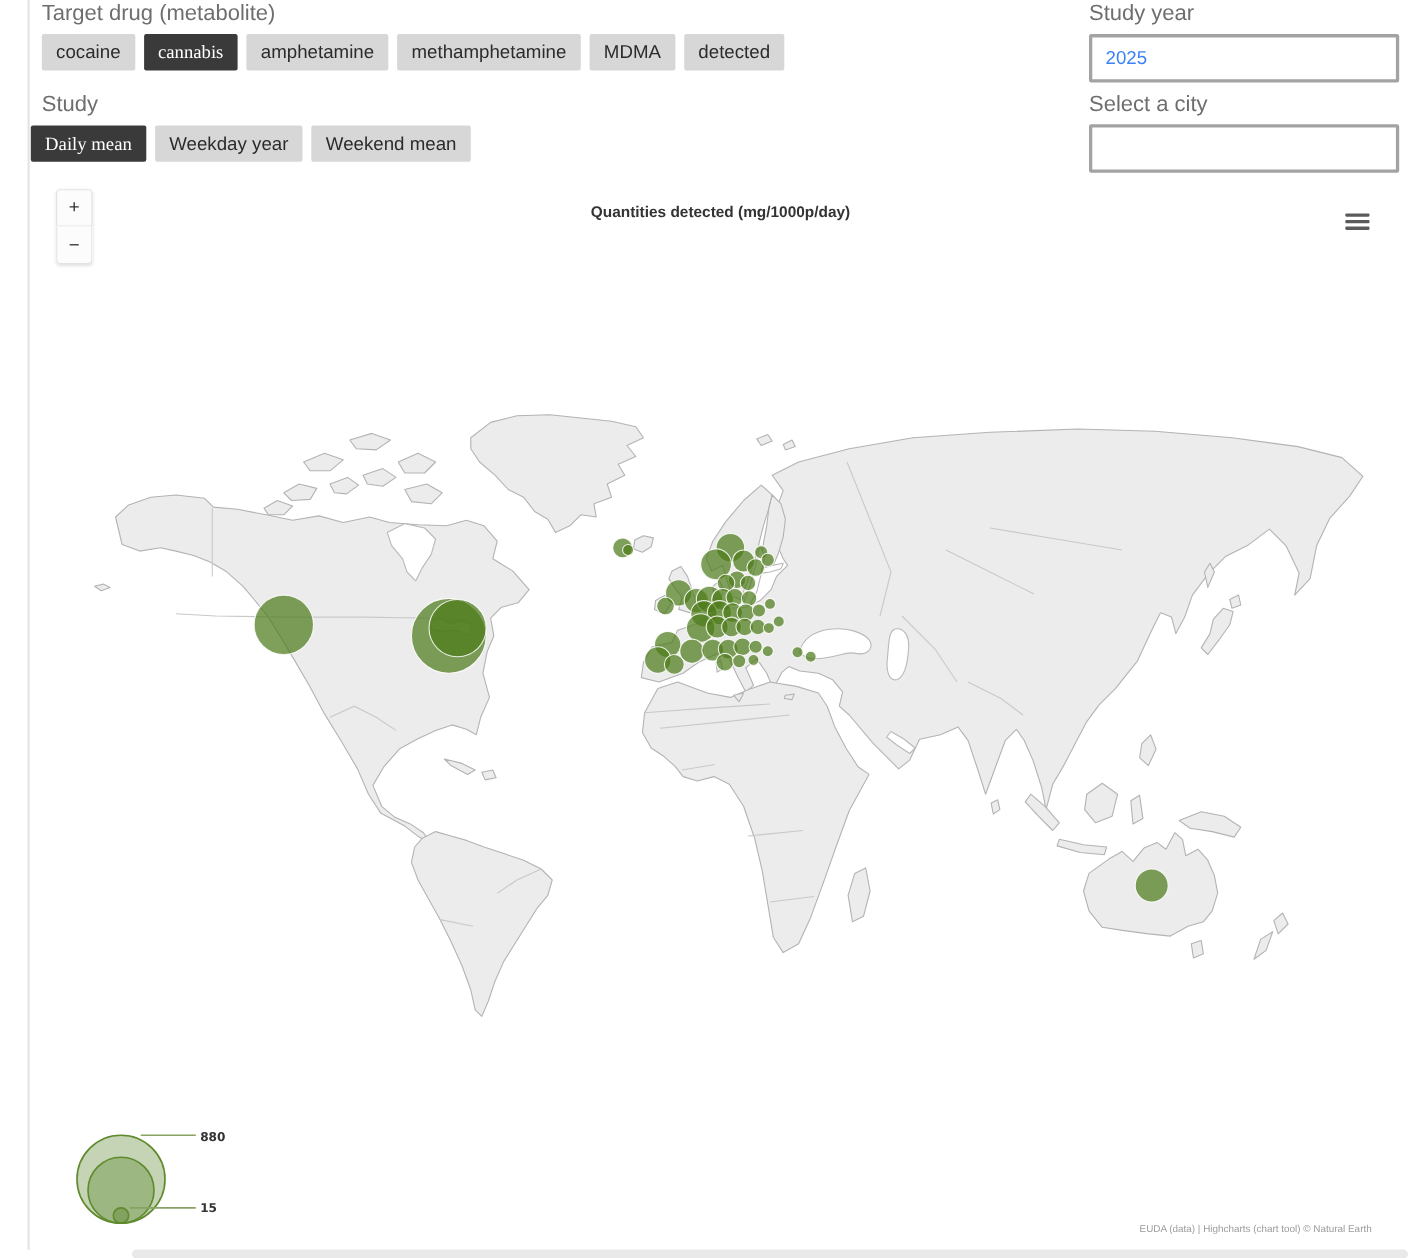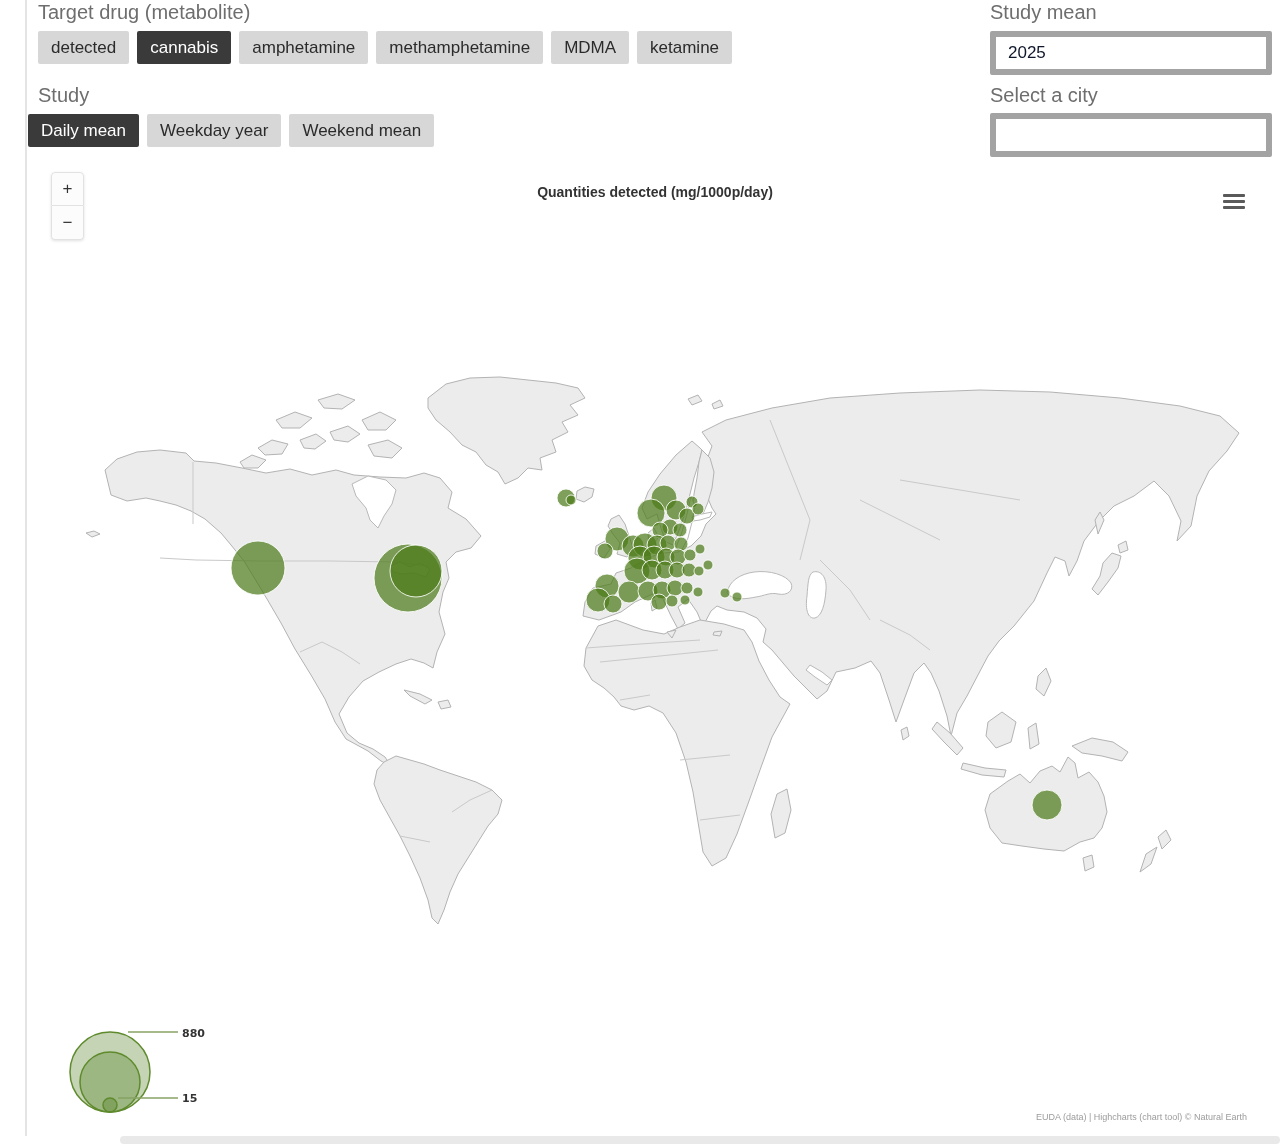--- a/index.html
+++ b/index.html
@@ -9,24 +9,24 @@
   }
   .left-rule{position:absolute;left:25px;top:0;width:2px;height:1136px;background:#e4e4e4;}
   
   .hdr-label{position:absolute;font-size:20px;color:#6e6e6e;white-space:nowrap;}
   .btn-row{position:absolute;display:flex;gap:8px;}
   .pill{
     display:inline-flex;align-items:center;height:33px;padding:0 13px;
     background:#d7d7d7;color:#2b2b2b;font-size:17px;border:none;border-radius:2px;
     cursor:pointer;white-space:nowrap;font-family:inherit;
   }
-  .pill.selected{background:#3a3a3a;color:#ffffff;}
+  .pill.selected{background:#3a3a3a;color:#ffffff;font-family:Liberation Serif, serif;}
   .side-input{
     position:absolute;left:990px;width:282px;height:44px;box-sizing:border-box;
-    border:6px solid #a3a3a3;border-radius:2px;font-size:17px;color:#0f172a;
+    border:3px solid #a3a3a3;border-radius:2px;font-size:17px;color:#3b82f6;
     padding:0 12px;font-family:inherit;outline:none;background:#fff;
   }
   
   .chart-title{
     position:absolute;left:40px;width:1230px;top:184px;text-align:center;
     font-size:14px;font-weight:bold;color:#333333;
   }
   .map-svg{position:absolute;left:0;top:0;width:1280px;height:1144px;}
   .land{fill:#ececec;stroke:#b3b3b3;stroke-width:1;stroke-linejoin:round;}
   .sea{fill:#ffffff;stroke:#b9b9b9;stroke-width:1;stroke-linejoin:round;}
@@ -186,36 +186,36 @@
     <path class="legend-line" d="M118,1098 L178,1098"></path>
     <text class="legend-text" x="182" y="1037">880</text>
     <text class="legend-text" x="182" y="1102">15</text>
   </g>
 </svg>
 
 <div class="left-rule"></div>
 
 <div class="hdr-label" style="left:38px;top:1px;">Target drug (metabolite)</div>
 <div class="btn-row" style="left:38px;top:31px;">
-  <button class="pill">detected</button>
+  <button class="pill">cocaine</button>
   <button class="pill selected">cannabis</button>
   <button class="pill">amphetamine</button>
   <button class="pill">methamphetamine</button>
   <button class="pill">MDMA</button>
-  <button class="pill">ketamine</button>
+  <button class="pill">detected</button>
 </div>
 
 <div class="hdr-label" style="left:38px;top:84px;">Study</div>
 <div class="btn-row" style="left:28px;top:114px;">
   <button class="pill selected">Daily mean</button>
   <button class="pill">Weekday year</button>
   <button class="pill">Weekend mean</button>
 </div>
 
-<div class="hdr-label" style="left:990px;top:1px;">Study mean</div>
+<div class="hdr-label" style="left:990px;top:1px;">Study year</div>
 <input class="side-input" style="top: 31px;" type="text" value="2025">
 
 <div class="hdr-label" style="left:990px;top:84px;">Select a city</div>
 <input class="side-input" style="top: 113px;" type="text" value="">
 
 <div class="chart-title">Quantities detected (mg/1000p/day)</div>
 
 <div class="zoom-box">
   <button class="zoom-btn">+</button>
   <button class="zoom-btn">−</button>

